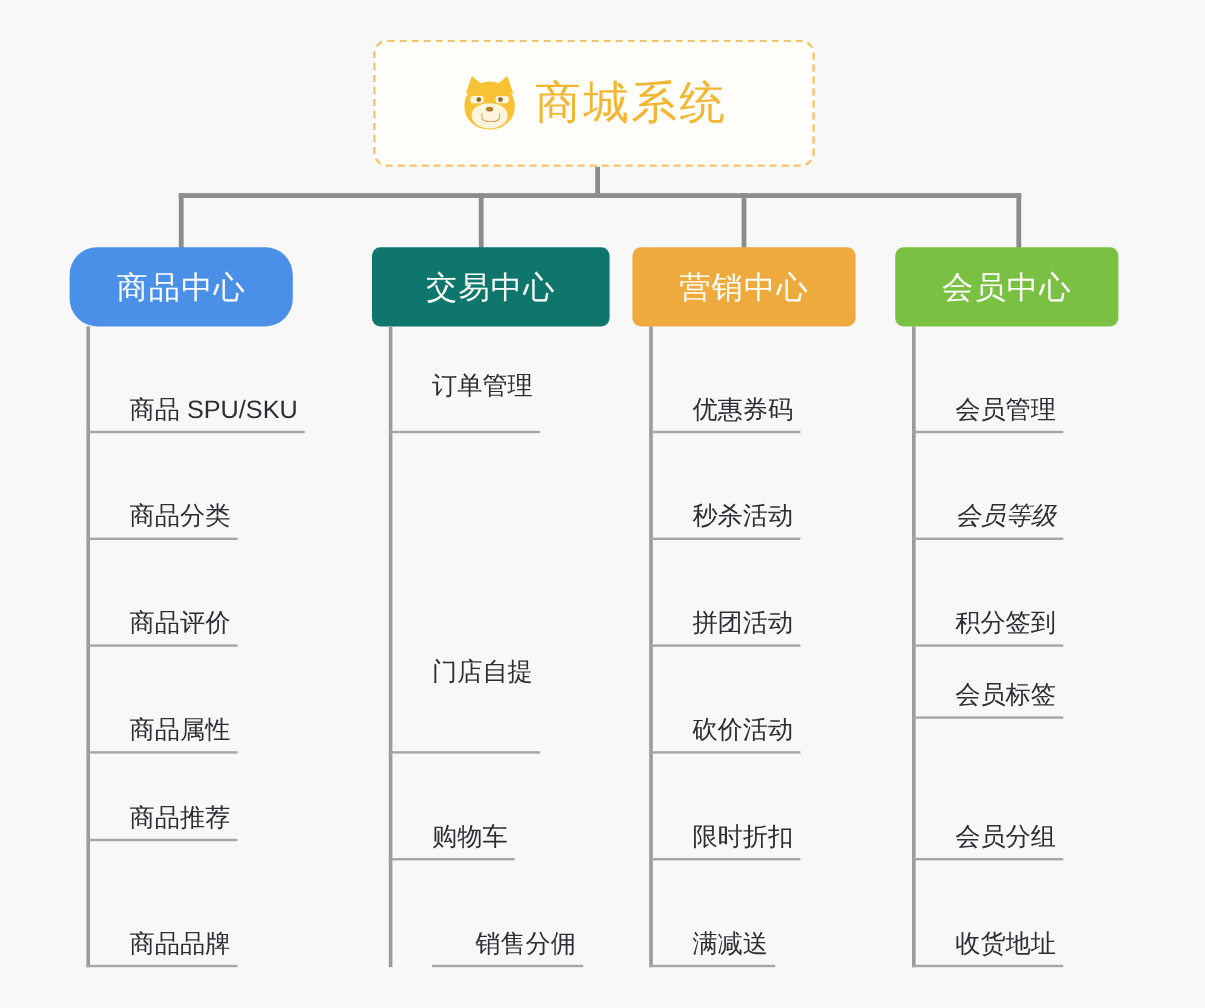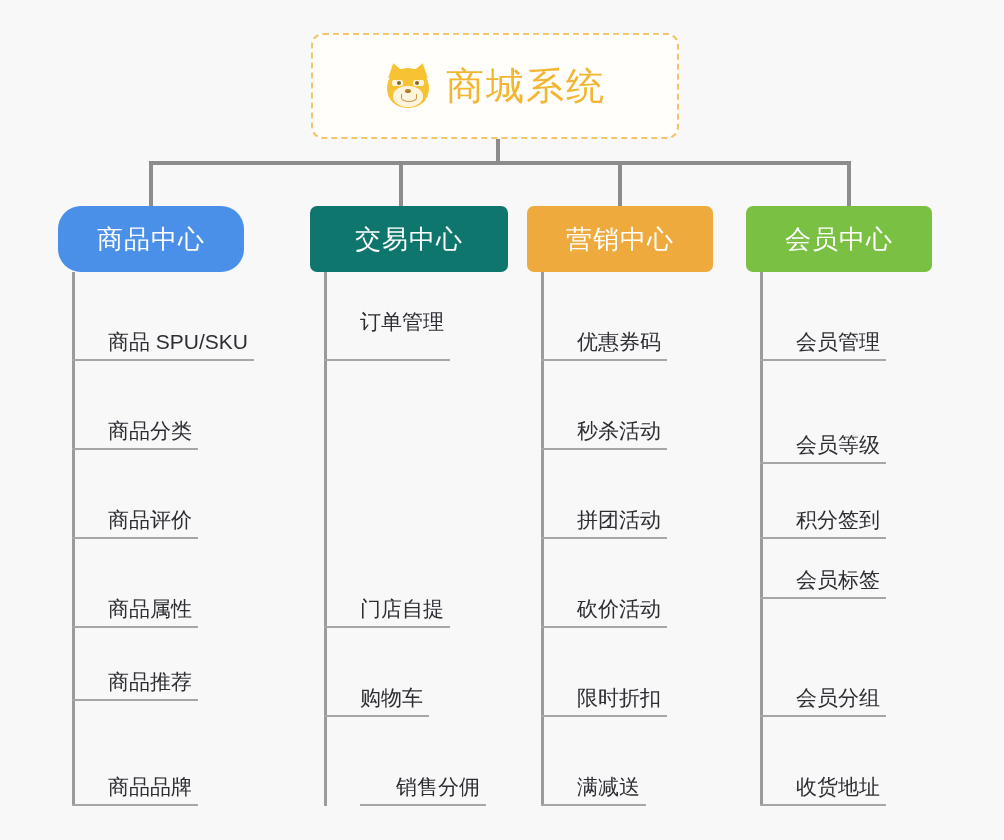--- a/index.html
+++ b/index.html
@@ -228,21 +228,21 @@
         <div class="leaf-item" style="top: 0px; gap: 20px;">
           <div class="leaf-label">订单管理</div>
           <div class="leaf-rule"></div>
         </div>
         <div class="leaf-item" style="top: 89px;">
           <div class="leaf-rule"></div>
         </div>
         <div class="leaf-item" style="top: 178px;">
           <div class="leaf-rule"></div>
         </div>
-        <div class="leaf-item" style="top: 267px;">
+        <div class="leaf-item" style="top: 267px; gap: 48px;">
           <div class="leaf-label">门店自提</div>
           <div class="leaf-rule"></div>
         </div>
         <div class="leaf-item" style="top: 356px;">
           <div class="leaf-label">购物车</div>
           <div class="leaf-rule"></div>
         </div>
         <div class="leaf-item" style="top: 445px; padding-left: 36px;">
           <div class="leaf-label">销售分佣</div>
           <div class="leaf-rule"></div>
@@ -276,21 +276,21 @@
           <div class="leaf-rule"></div>
         </div>
       </div>
       <div class="cat-box" style="left: 746px; width: 186px; background: rgb(122, 193, 67);">会员中心</div>
       <div class="leaf-col" style="left: 760px;">
         <div class="leaf-spine" style="height: 534px;"></div>
         <div class="leaf-item" style="top: 0px;">
           <div class="leaf-label">会员管理</div>
           <div class="leaf-rule"></div>
         </div>
-        <div class="leaf-item" style="top: 103px;">
+        <div class="leaf-item" style="top: 89px; font-style: italic;">
           <div class="leaf-label">会员等级</div>
           <div class="leaf-rule"></div>
         </div>
         <div class="leaf-item" style="top: 178px;">
           <div class="leaf-label">积分签到</div>
           <div class="leaf-rule"></div>
         </div>
         <div class="leaf-item" style="top: 267px; justify-content: center;">
           <div class="leaf-label">会员标签</div>
           <div class="leaf-rule"></div>

